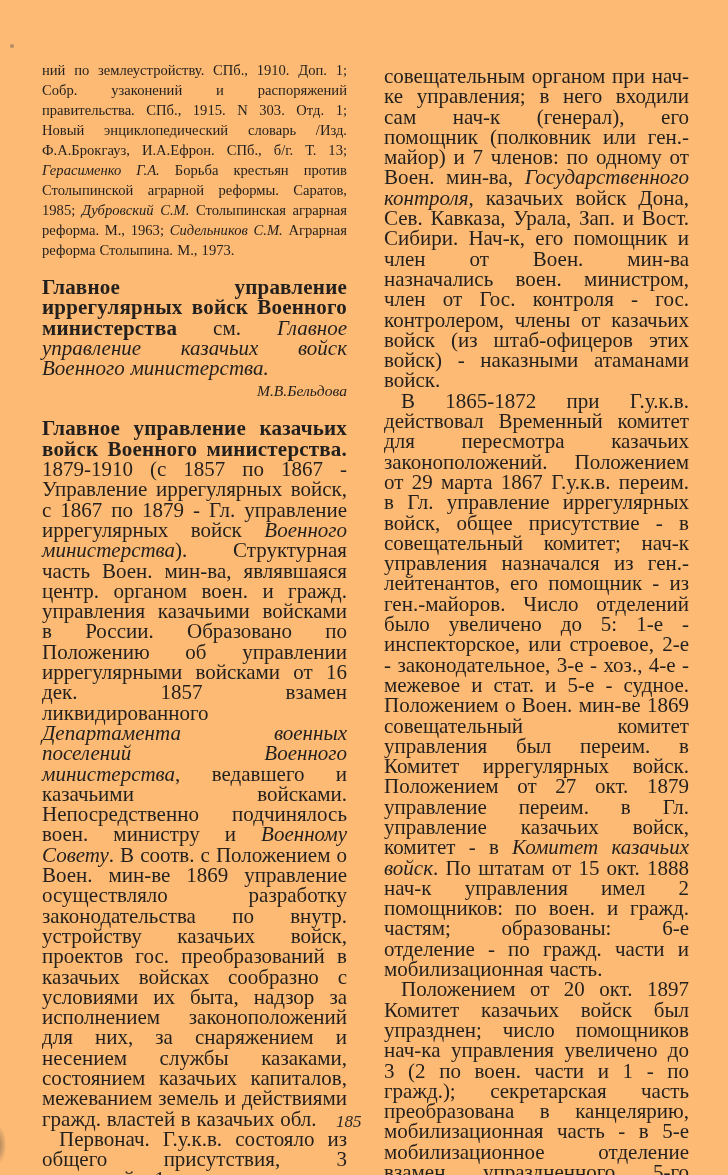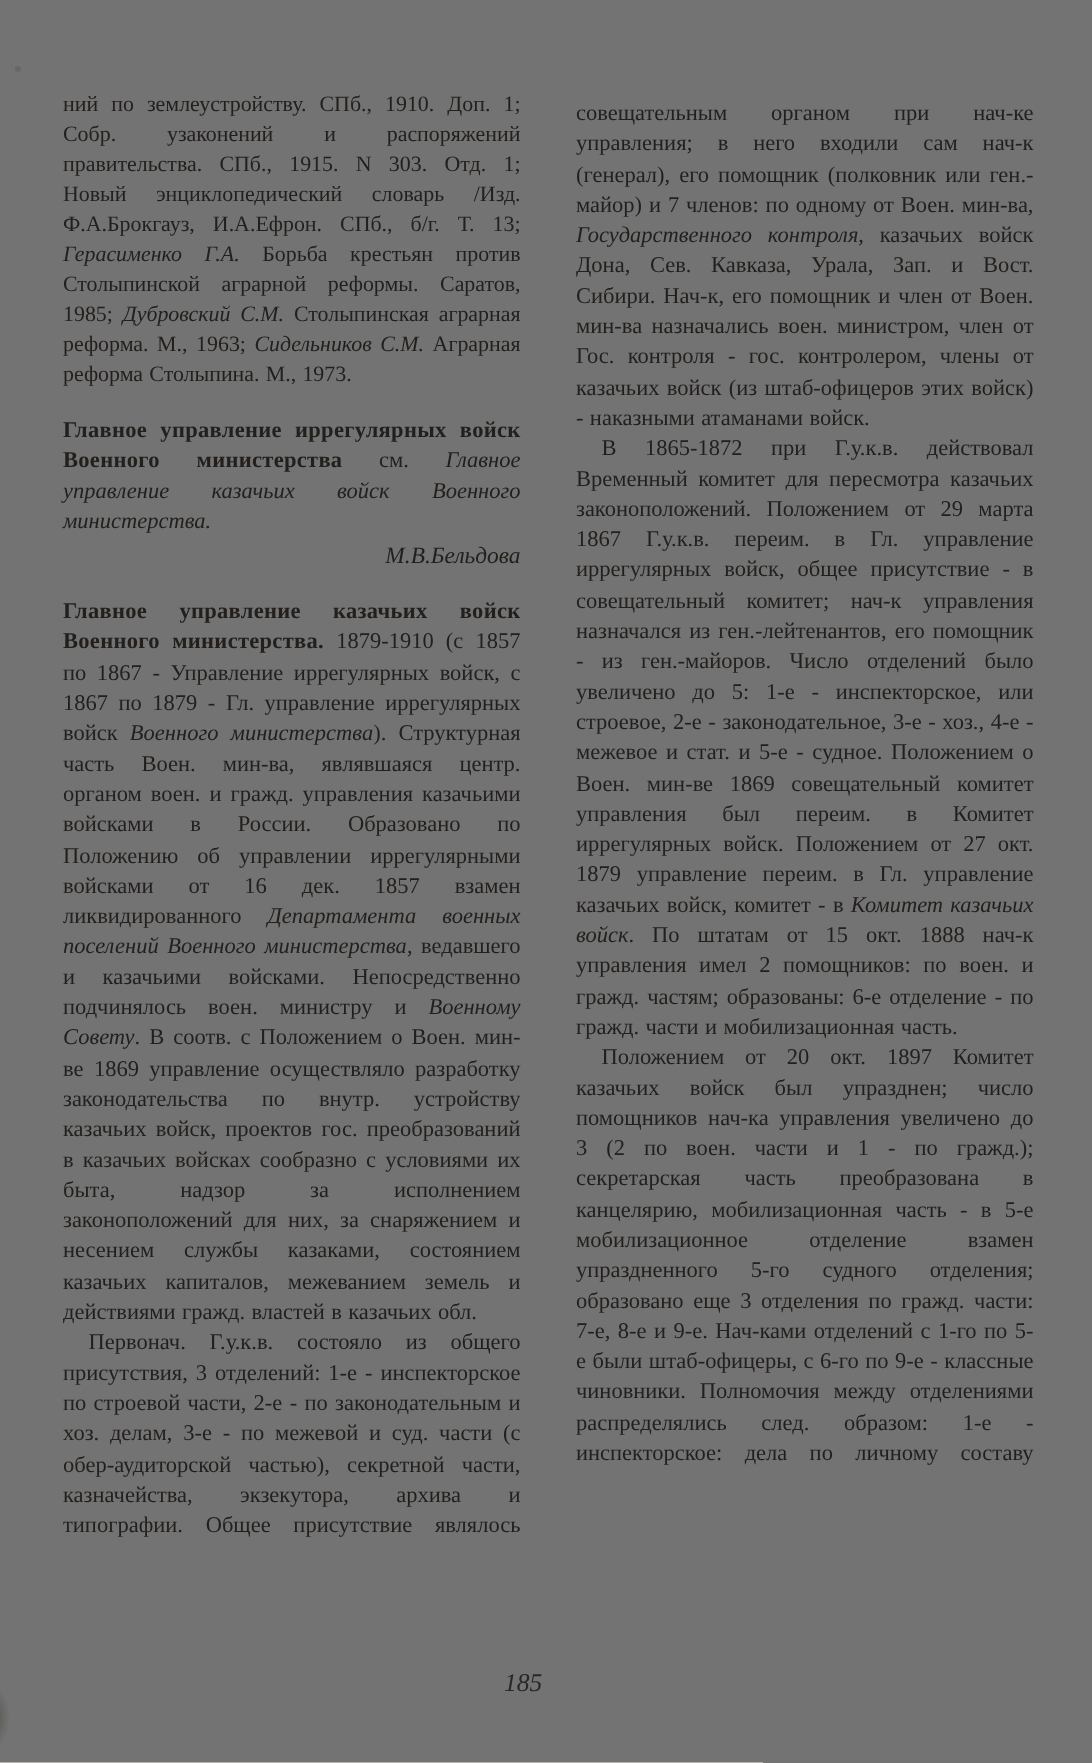--- a/index.html
+++ b/index.html
@@ -28,21 +28,21 @@
   .col {
     width: 305px;
     flex: 0 0 305px;
   }
   .col-right {
     padding-top: 6px;
   }
   .block {
     margin: 0;
     text-align: justify;
-    font-size: 15px;
+    font-size: 21px;
     line-height: 20.3px;
     word-spacing: 0.5px;
     hyphens: none;
   }
   .block.bibliography {
     font-size: 14.6px;
     line-height: 20px;
   }
   .block.signature {
     text-align: right;
@@ -85,21 +85,21 @@
     top: 44px;
     width: 4px;
     height: 4px;
     background: rgba(90,88,82,0.45);
     border-radius: 50%;
   }
 </style>
 </head>
 <body>
 
-<div class="page" style="background: #737373; color: rgb(34, 31, 28);">
+<div class="page" style="background: #fdba74; color: rgb(34, 31, 28);">
   <div class="columns">
     <div class="col col-left" id="col-left">
         <p class="block bibliography"><span>ний по землеустройству. СПб., 1910. Доп. 1; Собр. узаконений и распоряжений правительства. СПб., 1915. N 303. Отд. 1; Новый энциклопедический словарь /Изд. Ф.А.Брокгауз, И.А.Ефрон. СПб., б/г. Т. 13; </span><span class="run-i">Герасименко Г.А.</span><span> Борьба крестьян против Столыпинской аграрной реформы. Саратов, 1985; </span><span class="run-i">Дубровский С.М.</span><span> Столыпинская аграрная реформа. М., 1963; </span><span class="run-i">Сидельников С.М.</span><span> Аграрная реформа Столыпина. М., 1973.</span></p>
         <p class="block entry"><span class="run-b">Главное управление иррегулярных войск Военного министерства</span><span> см. </span><span class="run-i">Главное управление казачьих войск Военного министерства.</span></p>
         <p class="block signature"><span class="run-i">М.В.Бельдова</span></p>
         <p class="block entry"><span class="run-b">Главное управление казачьих войск Военного министерства.</span><span> 1879-1910 (с 1857 по 1867 - Управление иррегулярных войск, с 1867 по 1879 - Гл. управление иррегулярных войск </span><span class="run-i">Военного министерства</span><span>). Структурная часть Воен. мин-ва, являвшаяся центр. органом воен. и гражд. управления казачьими войсками в России. Образовано по Положению об управлении иррегулярными войсками от 16 дек. 1857 взамен ликвидированного </span><span class="run-i">Департамента военных поселений Военного министерства</span><span>, ведавшего и казачьими войсками. Непосредственно подчинялось воен. министру и </span><span class="run-i">Военному Совету</span><span>. В соотв. с Положением о Воен. мин-ве 1869 управление осуществляло разработку законодательства по внутр. устройству казачьих войск, проектов гос. преобразований в казачьих войсках сообразно с условиями их быта, надзор за исполнением законоположений для них, за снаряжением и несением службы казаками, состоянием казачьих капиталов, межеванием земель и действиями гражд. властей в казачьих обл.</span></p>
         <p class="block paragraph indent flush-last"><span>Первонач. Г.у.к.в. состояло из общего присутствия, 3 отделений: 1-е - инспекторское по строевой части, 2-е - по законодательным и хоз. делам, 3-е - по межевой и суд. части (с обер-аудиторской частью), секретной части, казначейства, экзекутора, архива и типографии. Общее присутствие являлось</span></p>
       </div>
     <div class="col col-right" id="col-right">
         <p class="block paragraph"><span>совещательным органом при нач-ке управления; в него входили сам нач-к (генерал), его помощник (полковник или ген.-майор) и 7 членов: по одному от Воен. мин-ва, </span><span class="run-i">Государственного контроля</span><span>, казачьих войск Дона, Сев. Кавказа, Урала, Зап. и Вост. Сибири. Нач-к, его помощник и член от Воен. мин-ва назначались воен. министром, член от Гос. контроля - гос. контролером, члены от казачьих войск (из штаб-офицеров этих войск) - наказными атаманами войск.</span></p>

